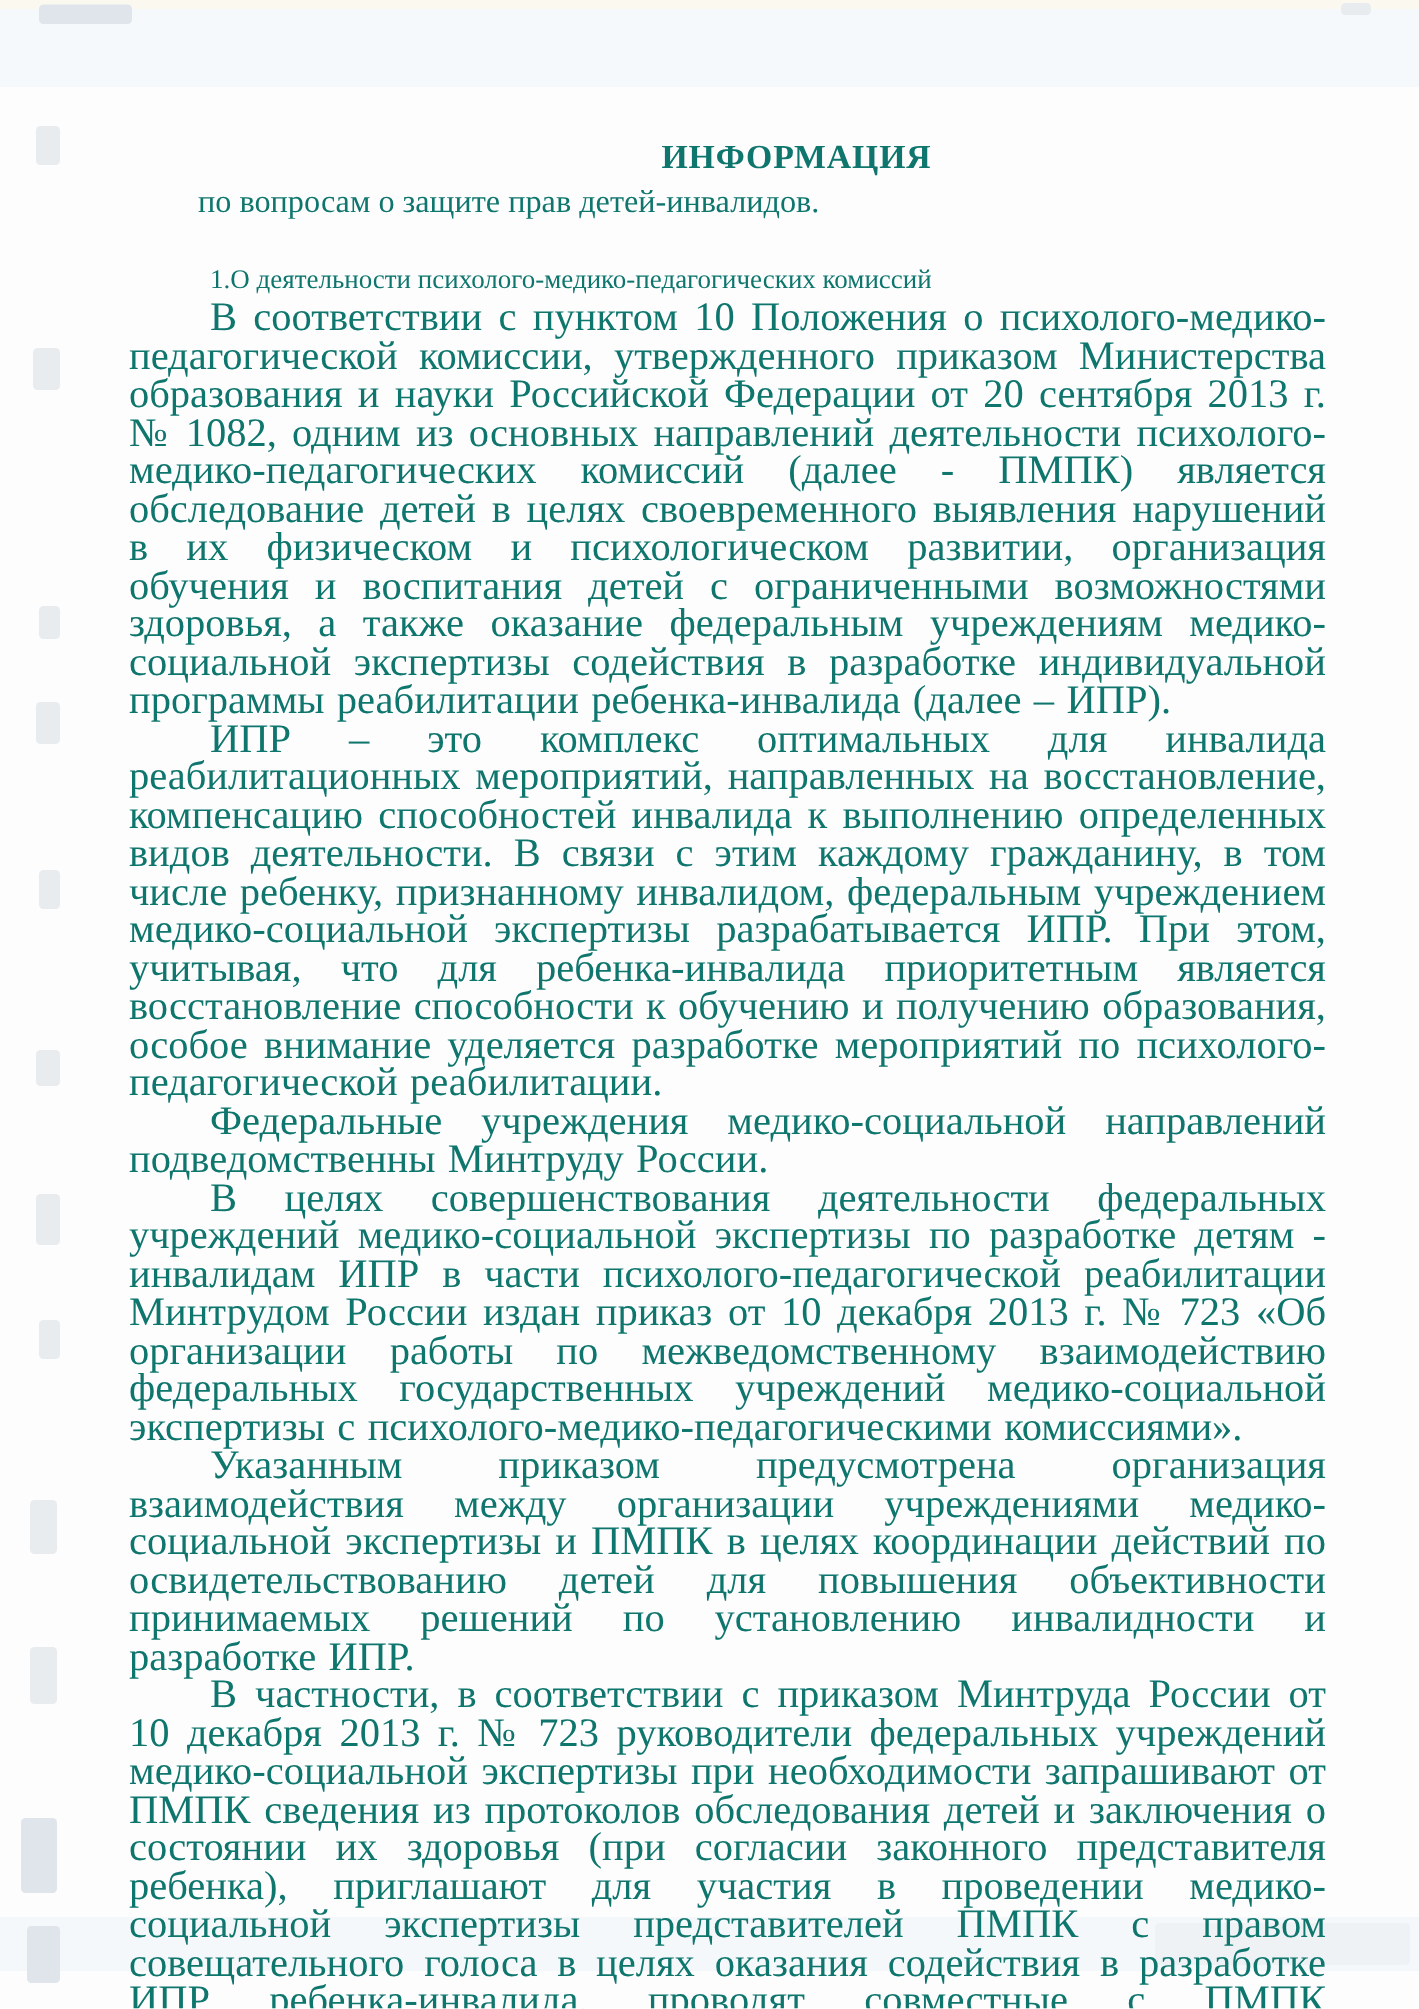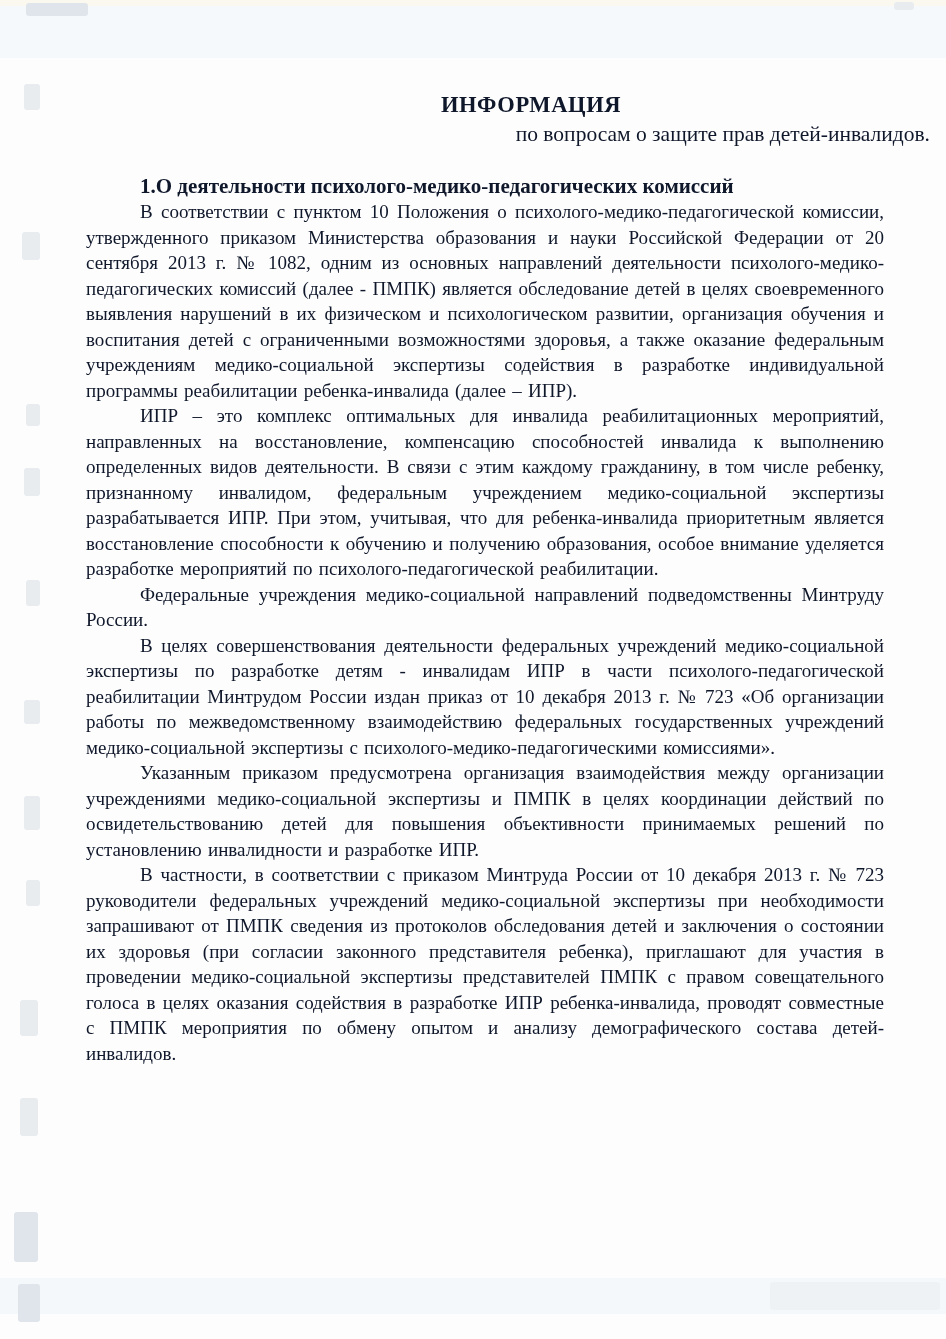--- a/index.html
+++ b/index.html
@@ -7,21 +7,21 @@
     padding: 0;
     background: #ffffff;
   }
   .page {
     position: relative;
     width: 946px;
     height: 1339px;
     background: #fdfdfe;
     overflow: hidden;
     font-family: "Liberation Serif", "DejaVu Serif", serif;
-    color: #0f172a;
+    color: #0f766e;
   }
   
   .artifact {
     position: absolute;
     pointer-events: none;
   }
   .band-top-cream { left:0; top:0; width:946px; height:6px; background:#fbf9ef; }
   .band-top       { left:0; top:6px; width:946px; height:52px; background:#f6f9fb; }
   .band-bottom    { left:0; top:1278px; width:946px; height:36px; background:#f5f8fa; }
   .smudge { background:#e8ecef; border-radius:3px; }
@@ -39,34 +39,34 @@
     left: 46px;
     text-align: center;
     font-weight: bold;
     font-size: 22.5px;
     line-height: 33px;
     letter-spacing: 0.6px;
   }
   .doc-subtitle {
     position: relative;
     left: 46px;
-    text-align: right;
+    text-align: left;
     font-size: 21.5px;
     line-height: 26px;
   }
   .section-heading {
-    font-weight: bold;
-    font-size: 21px;
+    font-weight: normal;
+    font-size: 18px;
     line-height: 26px;
     margin-top: 26px;
     text-indent: 54px;
   }
   .body-text p {
     margin: 0;
-    font-size: 19px;
+    font-size: 27px;
     line-height: 25.5px;
     text-align: justify;
     text-indent: 54px;
     word-spacing: 1.5px;
   }
 </style>
 </head>
 <body>
 
 <div class="page">

